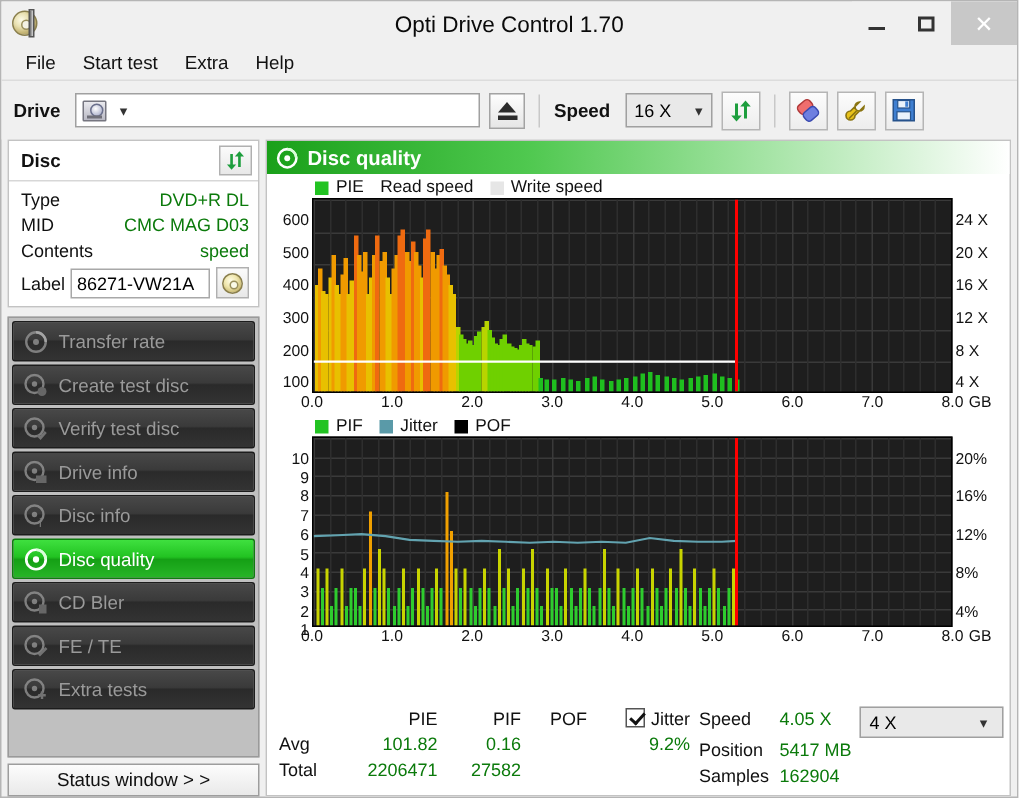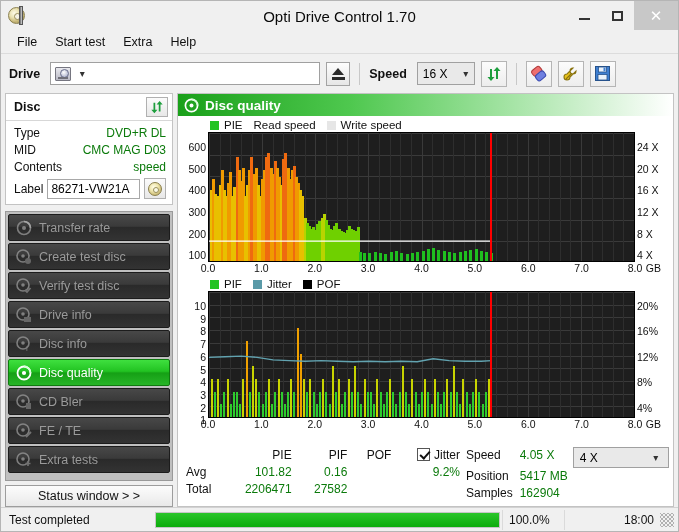--- a/index.html
+++ b/index.html
@@ -1114,24 +1114,13 @@
             <div class="sel-combo">
               <span>4 X</span>
               <span class="combo-arrow">▾</span>
             </div>
           </div>
         </div>
       </div>
     </div>
   </div>
 
-  <div class="statusbar">
-    <div class="sb-cell sb-text">Test completed</div>
-    <div class="sb-cell sb-prog">
-      <div class="prog-outer">
-        <div class="prog-inner" id="prog-inner" style="width: 100%;"></div>
-      </div>
-    </div>
-    <div class="sb-cell sb-pct">100.0%</div>
-    <div class="sb-cell sb-time">18:00</div>
-    <div class="grip"></div>
-  </div>
 </div>
 
 </body></html>

